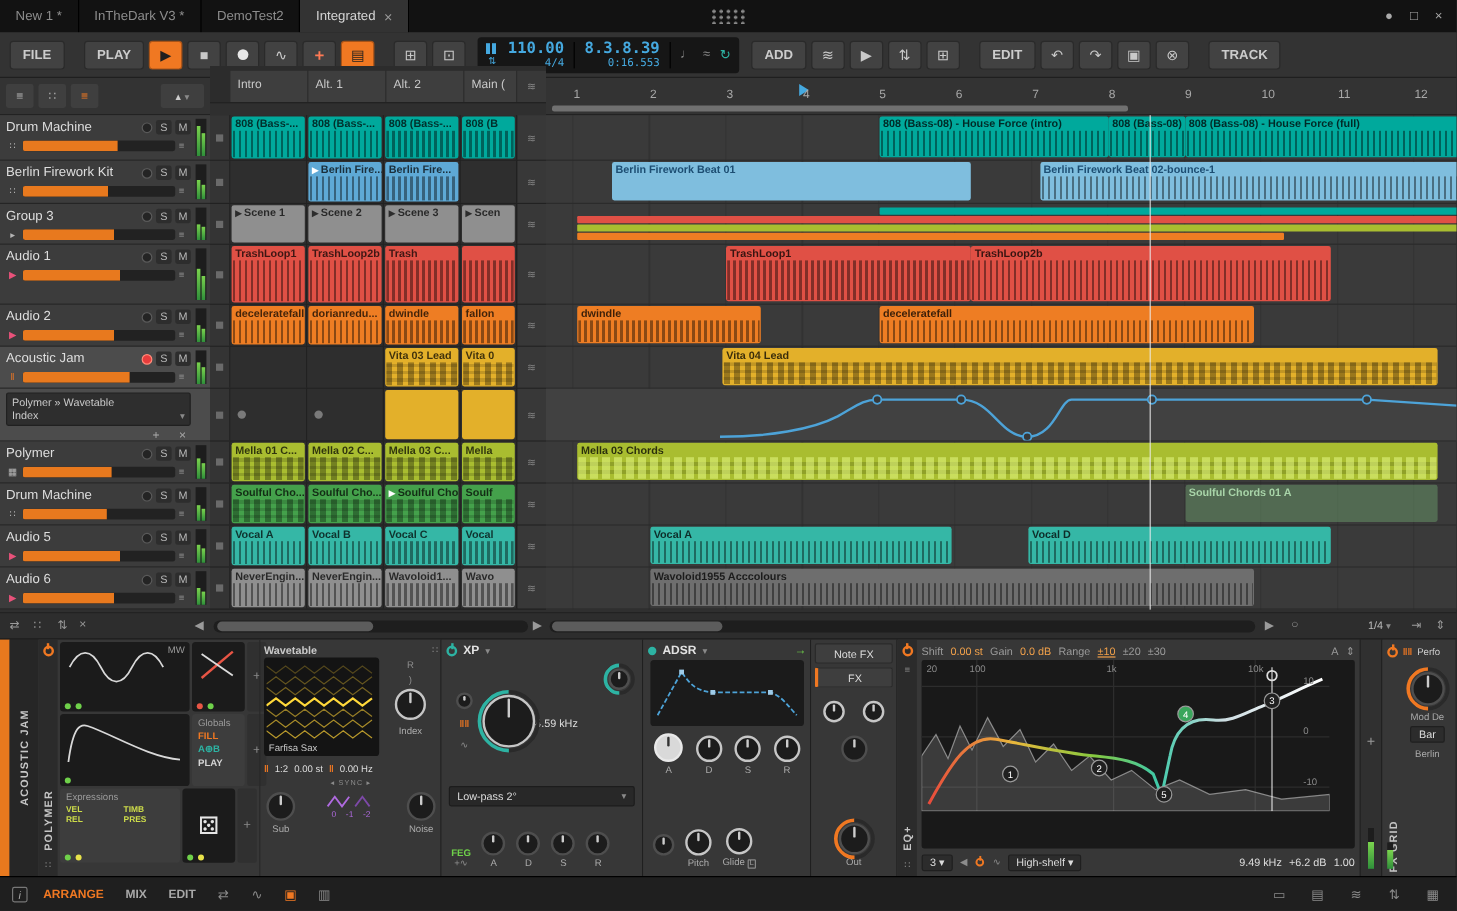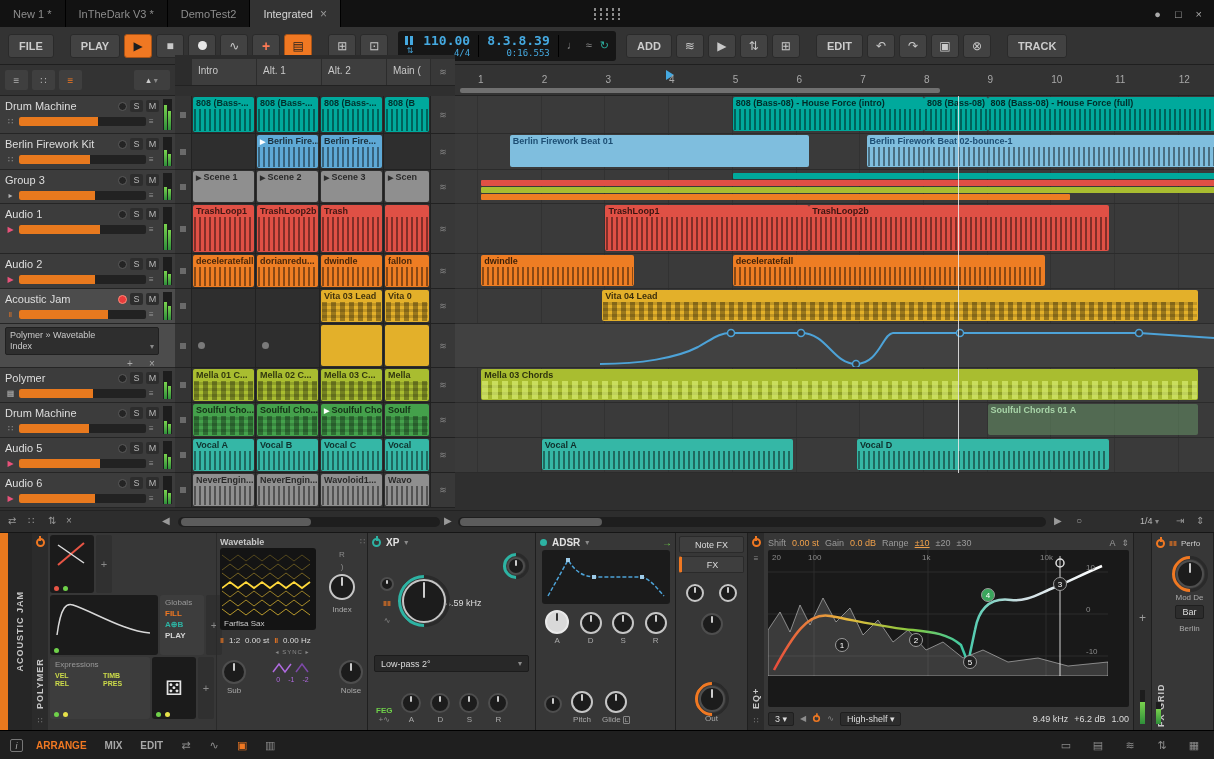--- a/index.html
+++ b/index.html
@@ -885,20 +885,25 @@
         </div>
       </div>
       <div class="arow" style="height: 35px;">
         <div class="aclip pat-wave" style="left: 86.7px; width: 251.615px; background: rgb(53, 183, 166);">
           <span class="nm">Vocal A</span>
         </div>
         <div class="aclip pat-wave" style="left: 402.015px; width: 251.615px; background: rgb(53, 183, 166);">
           <span class="nm">Vocal D</span>
         </div>
       </div>
+      <div class="arow" style="height: 35px;">
+        <div class="aclip pat-wave" style="left: 86.7px; width: 503.23px; background: rgb(110, 110, 110);">
+          <span class="nm">Wavoloid1955 Acccolours</span>
+        </div>
+      </div>
     </div>
 
   <div id="scrollrow">
     <span class="sric" style="left:8px">⇄</span>
     <span class="sric" style="left:28px">∷</span>
     <span class="sric" style="left:48px">⇅</span>
     <span class="sric" style="left:66px">×</span>
     <span class="sric" style="left:162px">◀</span>
     <div class="sbar" style="left:178px;width:262px">
         <div class="sthumb" style="left:3px;width:130px"></div>
@@ -922,20 +927,30 @@
 
     <div class="dsec" style="width:336px">
       <div class="dstrip">
         <span class="pwr on"></span>
         <span class="vtext">POLYMER</span>
         <span class="mini">∷</span>
       </div>
       <div class="poly-main">
         <div class="modgrid">
           <div class="prow" style="height:58px">
+            <div class="cellD">
+              <svg width="104" height="38">
+                  <path class="sine" d="M6,19 C14,3 24,3 32,19 C40,35 50,35 58,19 C66,3 76,3 84,19"></path>
+                </svg>
+              <span class="mwlab">MW</span>
+              <span class="dots">
+                  <i class="dg"></i>
+                  <i class="dg"></i>
+                </span>
+            </div>
             <div class="cellD smallc">
               <svg width="38" height="34">
                   <line x1="6" y1="28" x2="32" y2="6" stroke="#e85545" stroke-width="2"></line>
                   <line x1="6" y1="8" x2="32" y2="26" stroke="#ddd" stroke-width="1.5"></line>
                 </svg>
               <span class="dots">
                   <i class="dr"></i>
                   <i class="dg"></i>
                 </span>
             </div>

